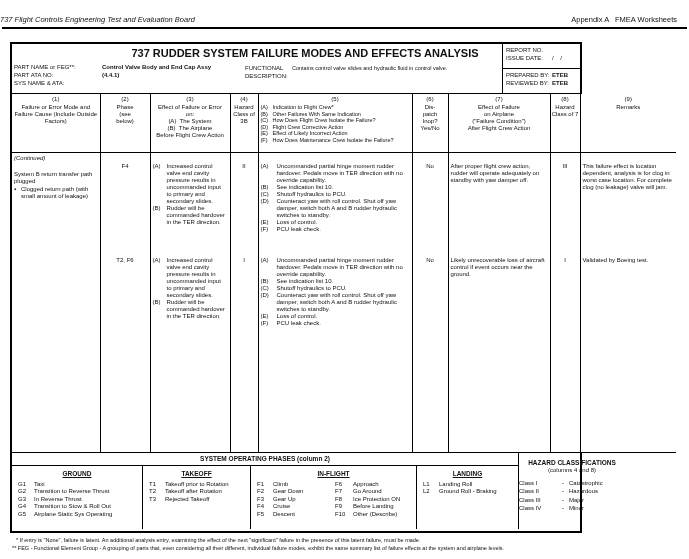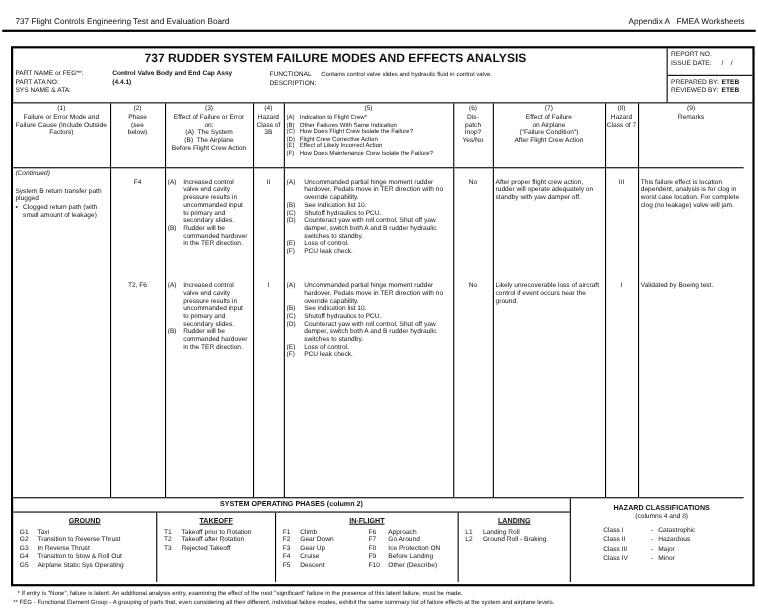--- a/index.html
+++ b/index.html
@@ -1,25 +1,25 @@
 <!DOCTYPE html>
 <html><head>
 <meta charset="utf-8">
 <style>
   html,body{margin:0;padding:0}
   body{width:689px;height:559px;position:relative;background:#fff;color:#111;
        font-family:"Liberation Sans",sans-serif;overflow:hidden}
 
   
-  .ph-left{position:absolute;top:15px;left:14px;font-size:7.5px;}
+  .ph-left{position:absolute;top:15px;left:0;font-size:7.5px;font-style:italic}
   .ph-right{position:absolute;top:15px;right:12px;font-size:7.5px;white-space:pre}
   .ph-rule{position:absolute;top:27px;left:2px;width:685px;height:2px;background:#000}
 
   
-  .form{position:absolute;left:10px;top:42px;width:676px;height:491px;
+  .form{position:absolute;left:10px;top:42px;width:572px;height:491px;
         border:2px solid #000;box-sizing:border-box;background:#fff}
 
   
   .tblock{position:relative;height:50px;border-bottom:1px solid #000;box-sizing:border-box}
   .form-title{position:absolute;left:0;top:3px;width:586px;text-align:center;
               font-size:11px;font-weight:bold}
   .tlab{position:absolute;font-size:6px;line-height:7px;white-space:pre}
   .b{font-weight:bold}
   .report-box{position:absolute;right:0;top:0;width:78px;height:49px;
               border-left:1px solid #000;font-size:6px;box-sizing:border-box}

